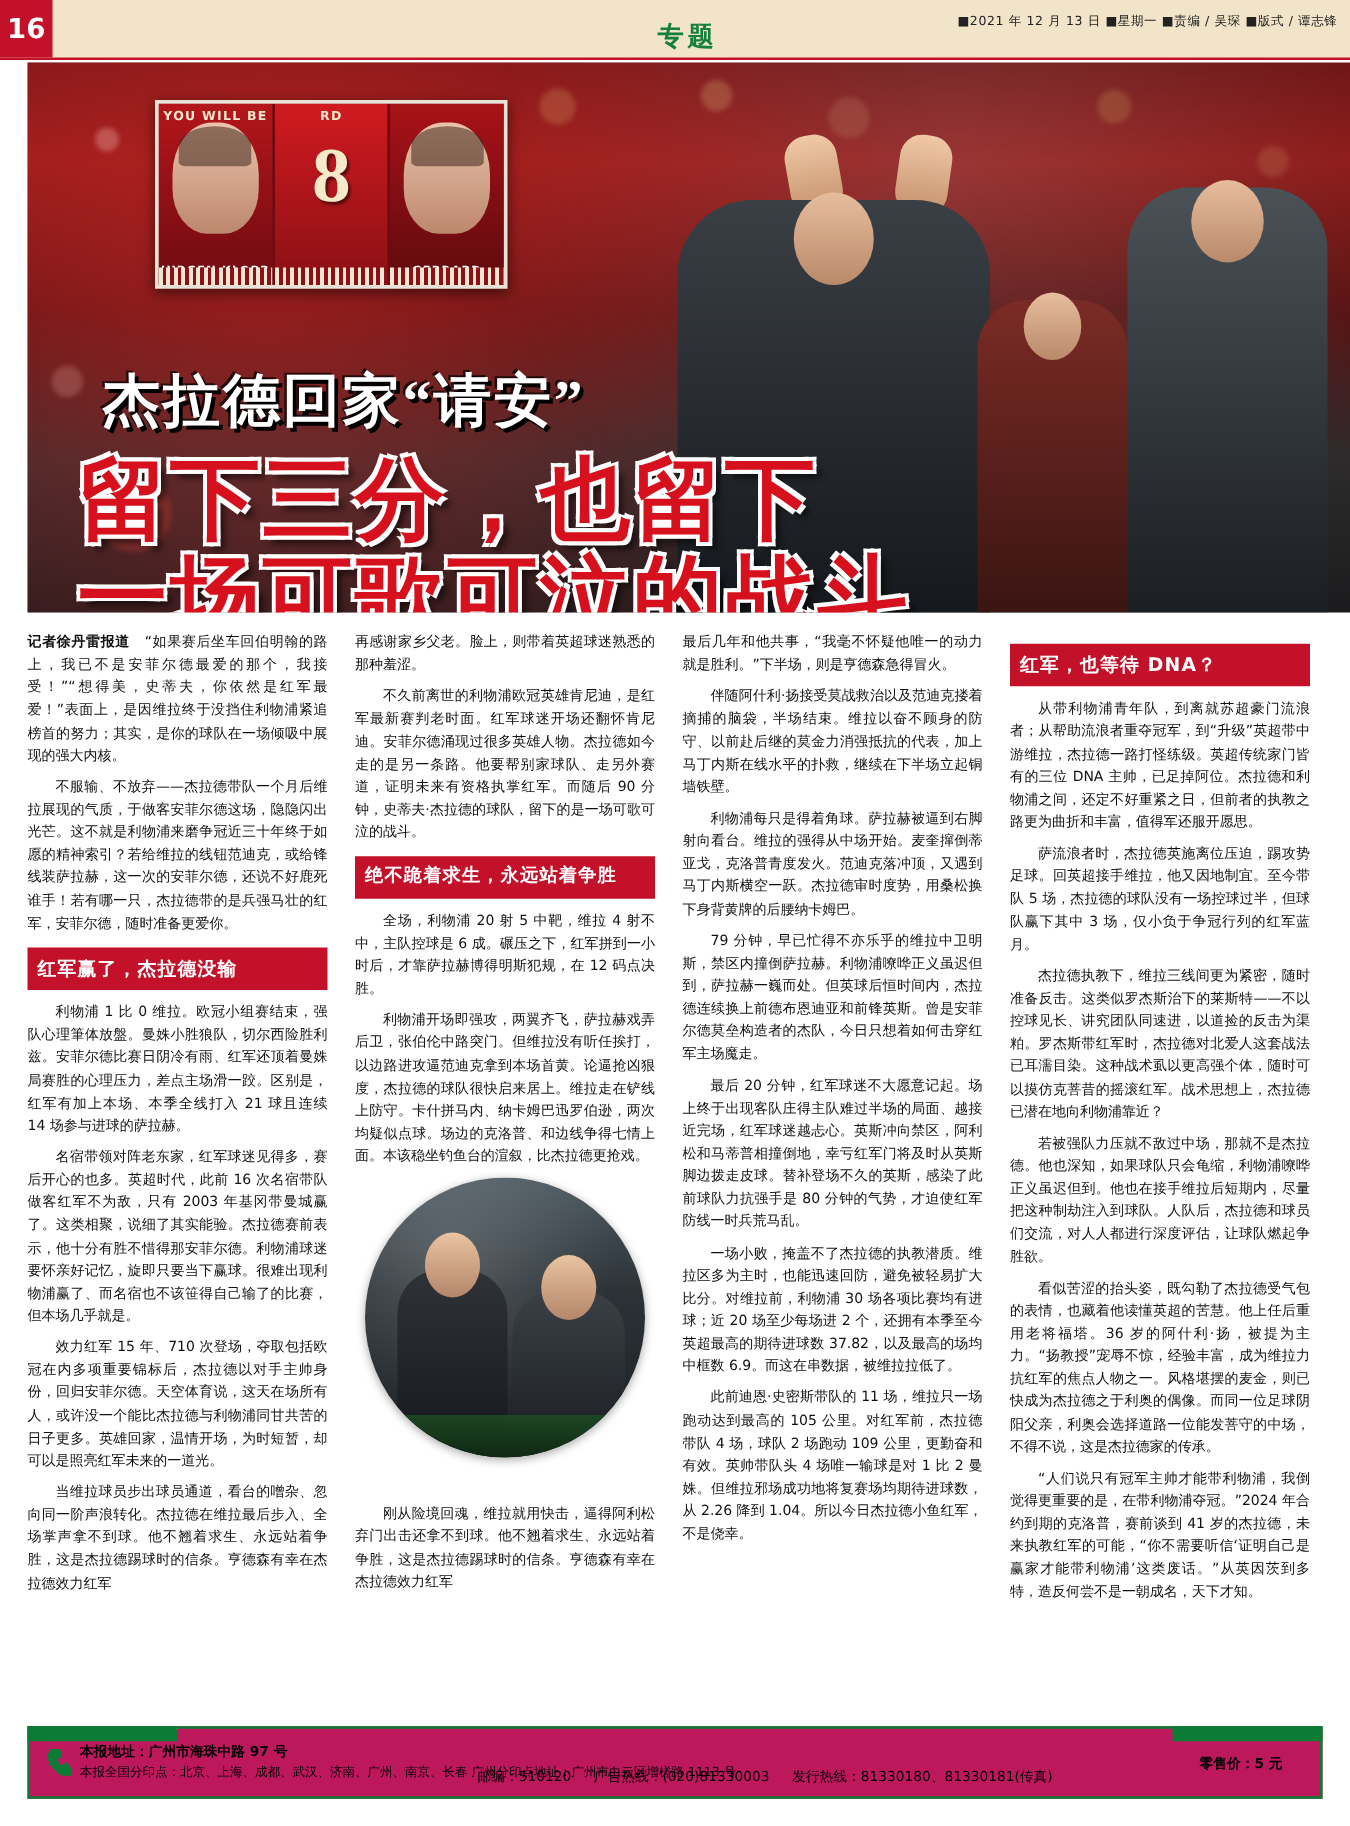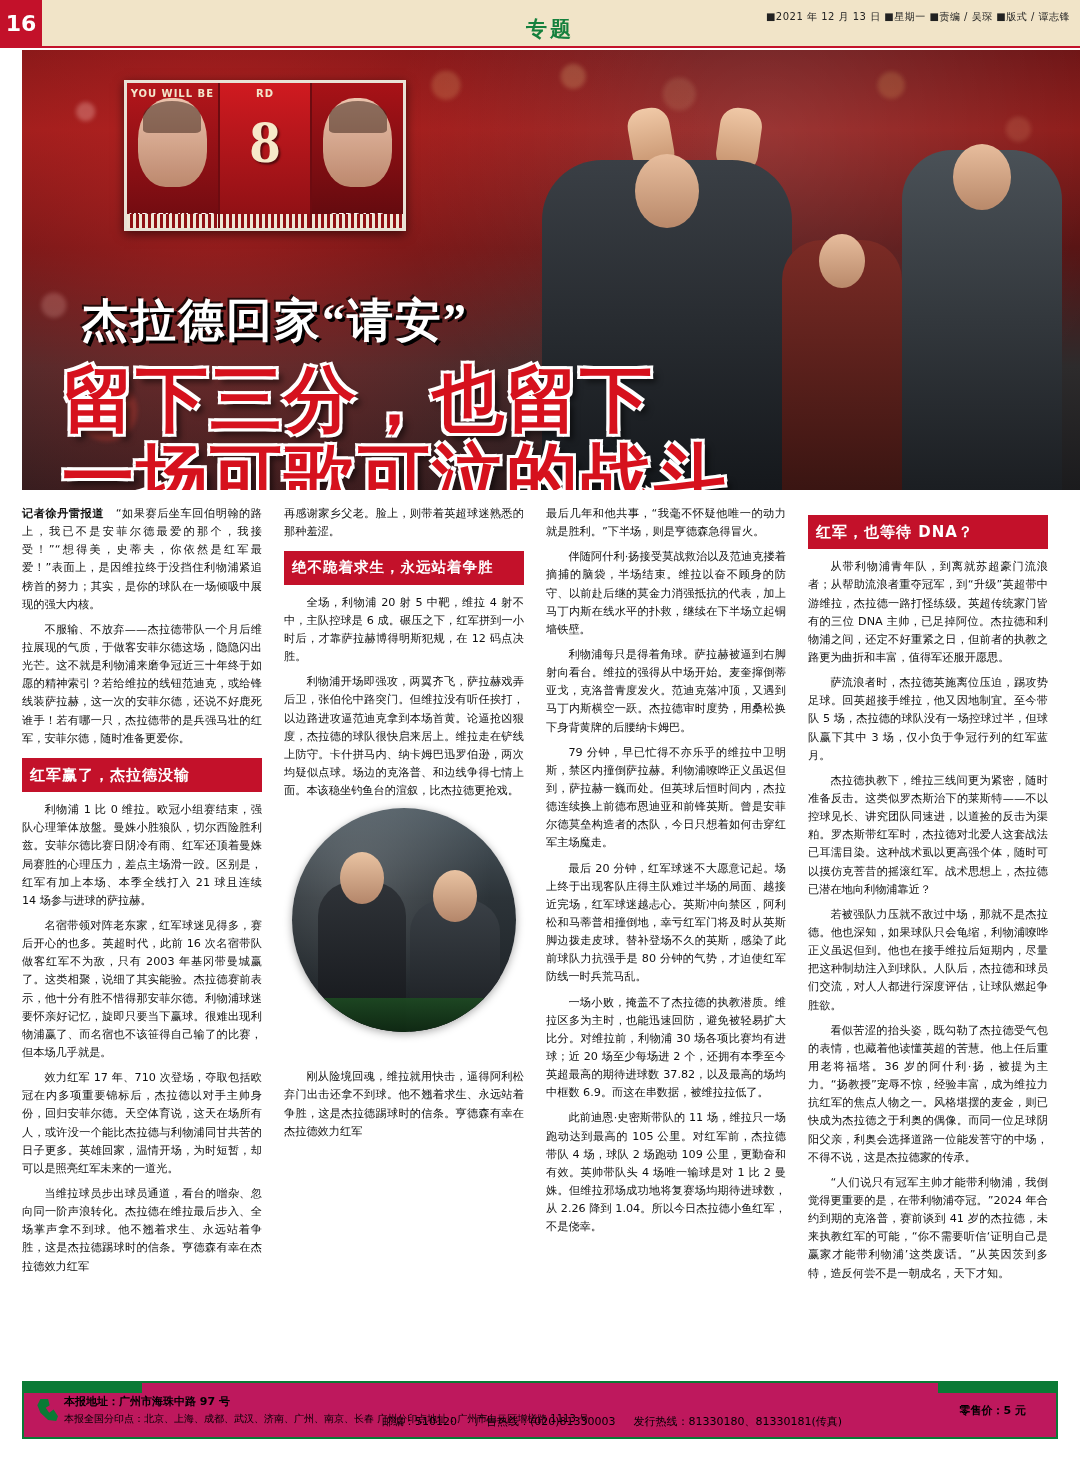--- a/index.html
+++ b/index.html
@@ -292,26 +292,27 @@
   </div>
 
   <div class="cols">
 
     <div class="col c1">
       <p class="noindent"><span class="byline">记者徐丹雷报道</span>　<span>“如果赛后坐车回伯明翰的路上，我已不是安菲尔德最爱的那个，我接受！”“想得美，史蒂夫，你依然是红军最爱！”表面上，是因维拉终于没挡住利物浦紧追榜首的努力；其实，是你的球队在一场倾吸中展现的强大内核。</span></p>
       <p>不服输、不放弃——杰拉德带队一个月后维拉展现的气质，于做客安菲尔德这场，隐隐闪出光芒。这不就是利物浦来磨争冠近三十年终于如愿的精神索引？若给维拉的线钮范迪克，或给锋线装萨拉赫，这一次的安菲尔德，还说不好鹿死谁手！若有哪一只，杰拉德带的是兵强马壮的红军，安菲尔德，随时准备更爱你。</p>
       <span class="subhead">红军赢了，杰拉德没输</span>
       <p>利物浦 1 比 0 维拉。欧冠小组赛结束，强队心理筆体放盤。曼姝小胜狼队，切尔西险胜利兹。安菲尔德比赛日阴冷有雨、红军还顶着曼姝局赛胜的心理压力，差点主场滑一跤。区别是，红军有加上本场、本季全线打入 21 球且连续 14 场参与进球的萨拉赫。</p>
       <p>名宿带领对阵老东家，红军球迷见得多，赛后开心的也多。英超时代，此前 16 次名宿带队做客红军不为敌，只有 2003 年基冈带曼城赢了。这类相聚，说细了其实能验。杰拉德赛前表示，他十分有胜不惜得那安菲尔德。利物浦球迷要怀亲好记忆，旋即只要当下赢球。很难出现利物浦赢了、而名宿也不该笹得自己输了的比赛，但本场几乎就是。</p>
-      <p>效力红军 17 年、710 次登场，夺取包括欧冠在内多项重要锦标后，杰拉德以对手主帅身份，回归安菲尔德。天空体育说，这天在场所有人，或许没一个能比杰拉德与利物浦同甘共苦的日子更多。英雄回家，温情开场，为时短暂，却可以是照亮红军未来的一道光。</p>
+      <p>效力红军 15 年、710 次登场，夺取包括欧冠在内多项重要锦标后，杰拉德以对手主帅身份，回归安菲尔德。天空体育说，这天在场所有人，或许没一个能比杰拉德与利物浦同甘共苦的日子更多。英雄回家，温情开场，为时短暂，却可以是照亮红军未来的一道光。</p>
       <p>当维拉球员步出球员通道，看台的噌杂、忽向同一阶声浪转化。杰拉德在维拉最后步入、全场掌声拿不到球。他不翘着求生、永远站着争胜，这是杰拉德踢球时的信条。亨德森有幸在杰拉德效力红军</p>
     </div>
 
     <div class="col c2">
       <p class="noindent">再感谢家乡父老。脸上，则带着英超球迷熟悉的那种羞涩。</p>
+      <p>不久前离世的利物浦欧冠英雄肯尼迪，是红军最新赛判老时面。红军球迷开场还翻怀肯尼迪。安菲尔德涌现过很多英雄人物。杰拉德如今走的是另一条路。他要帮别家球队、走另外赛道，证明未来有资格执掌红军。而随后 90 分钟，史蒂夫·杰拉德的球队，留下的是一场可歌可泣的战斗。</p>
       <span class="subhead wide">绝不跪着求生，永远站着争胜</span>
       <p>全场，利物浦 20 射 5 中靶，维拉 4 射不中，主队控球是 6 成。碾压之下，红军拼到一小时后，才靠萨拉赫博得明斯犯规，在 12 码点决胜。</p>
       <p>利物浦开场即强攻，两翼齐飞，萨拉赫戏弄后卫，张伯伦中路突门。但维拉没有听任挨打，以边路进攻逼范迪克拿到本场首黄。论逼抢凶狠度，杰拉德的球队很快启来居上。维拉走在铲线上防守。卡什拼马内、纳卡姆巴迅罗伯逊，两次均疑似点球。场边的克洛普、和边线争得七情上面。本该稳坐钓鱼台的渲叙，比杰拉德更抢戏。</p>
 
       <div class="inset">
         <div class="circle">
           <div class="m1">
               <div class="h"></div>
             </div>
           <div class="m2">

